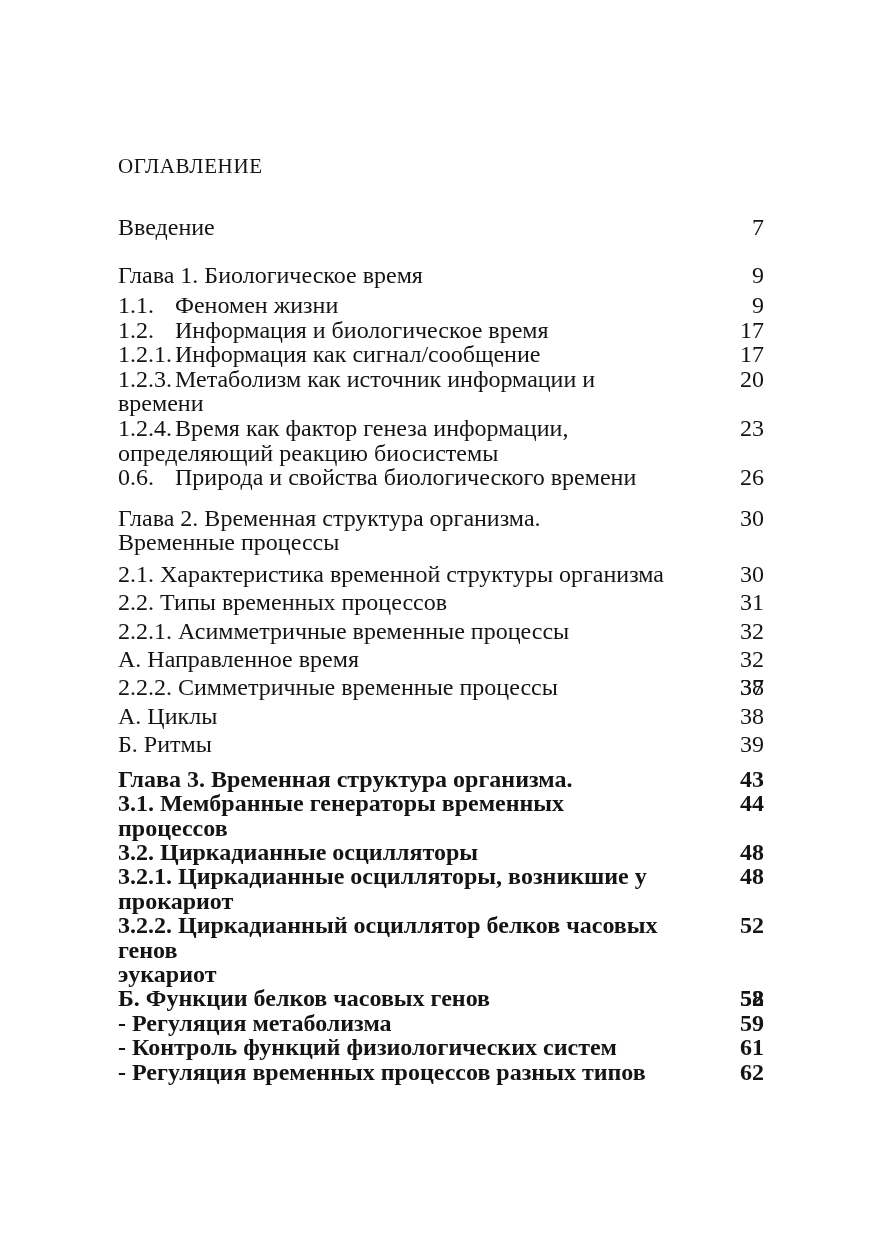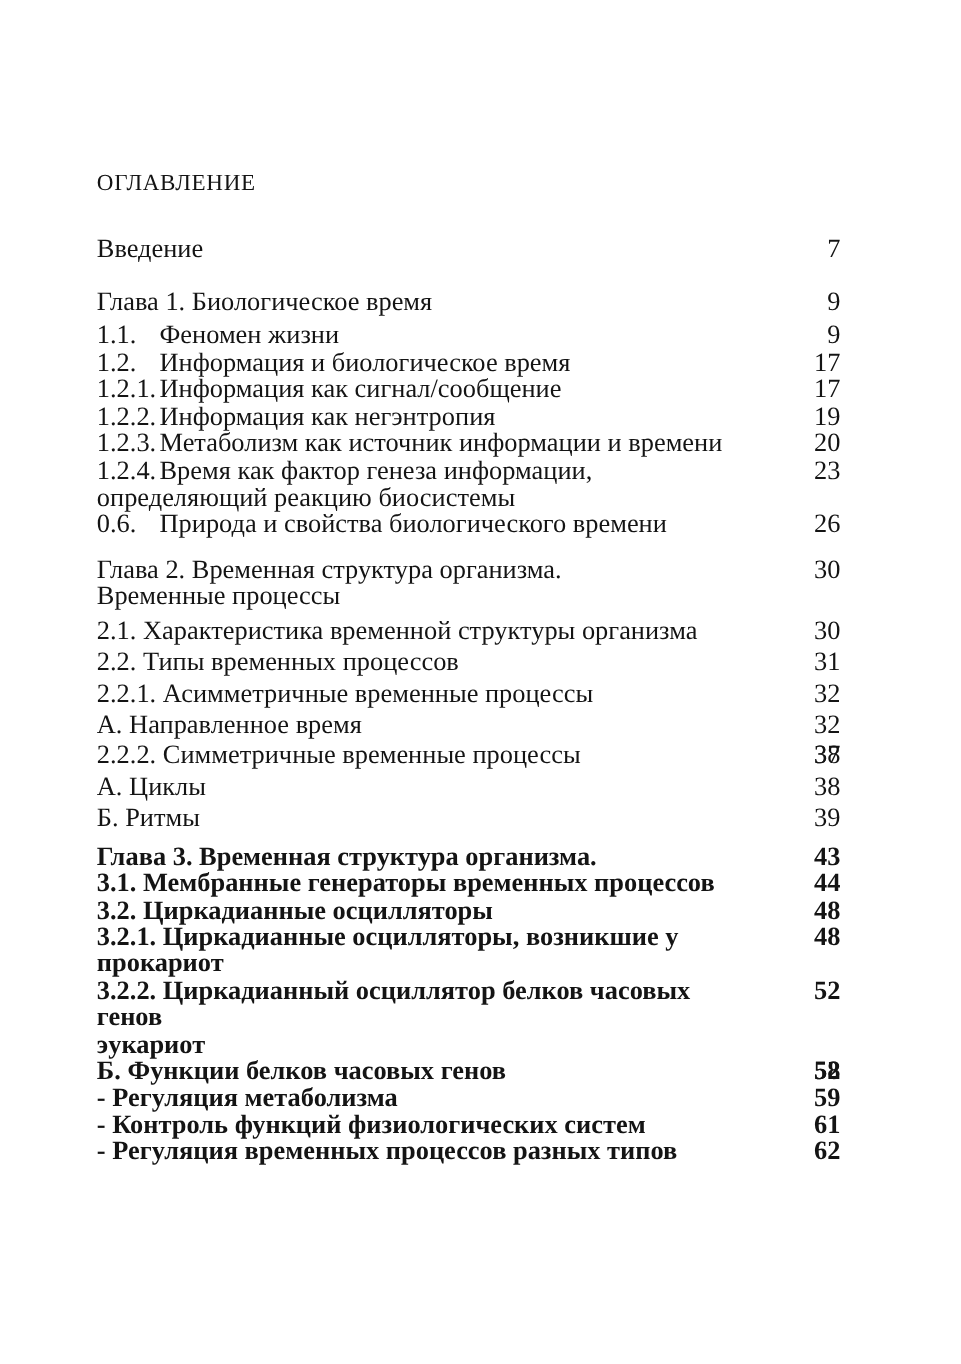--- a/index.html
+++ b/index.html
@@ -8,21 +8,21 @@
     height: 1240px;
     background: #ffffff;
     color: #141414;
     font-family: "Liberation Serif", "DejaVu Serif", serif;
     overflow: hidden;
   }
   .page {
     box-sizing: border-box;
     width: 874px;
     height: 1240px;
-    padding: 153px 156px 0 88px; 
+    padding: 153px 156px 0 118px; 
   }
   .doc-title {
     font-size: 21px;
     line-height: 26px;
     font-weight: normal;
     letter-spacing: 0.6px;
     margin: 0 0 36px 0;
   }
   .toc-section { margin: 0; }
   .toc-row {
@@ -70,24 +70,20 @@
     <span class="row-text"><span class="num">1.1.</span><span class="label">Феномен жизни</span></span>
     <span class="pagenum">9</span>
   </div>
         <div class="toc-row">
     <span class="row-text"><span class="num">1.2.</span><span class="label">Информация и биологическое время</span></span>
     <span class="pagenum">17</span>
   </div>
         <div class="toc-row">
     <span class="row-text"><span class="num">1.2.1.</span><span class="label">Информация как сигнал/сообщение</span></span>
     <span class="pagenum">17</span>
-  </div>
-        <div class="toc-row">
-    <span class="row-text"><span class="num">1.2.2.</span><span class="label">Информация как негэнтропия</span></span>
-    <span class="pagenum">19</span>
   </div>
         <div class="toc-row">
     <span class="row-text"><span class="num">1.2.3.</span><span class="label">Метаболизм как источник информации и времени</span></span>
     <span class="pagenum">20</span>
   </div>
         <div class="toc-row">
     <span class="row-text"><span class="num">1.2.4.</span><span class="label">Время как фактор генеза информации,</span><br class="cont-br"><span class="cont">определяющий реакцию биосистемы</span></span>
     <span class="pagenum">23</span>
   </div>
         <div class="toc-row">

